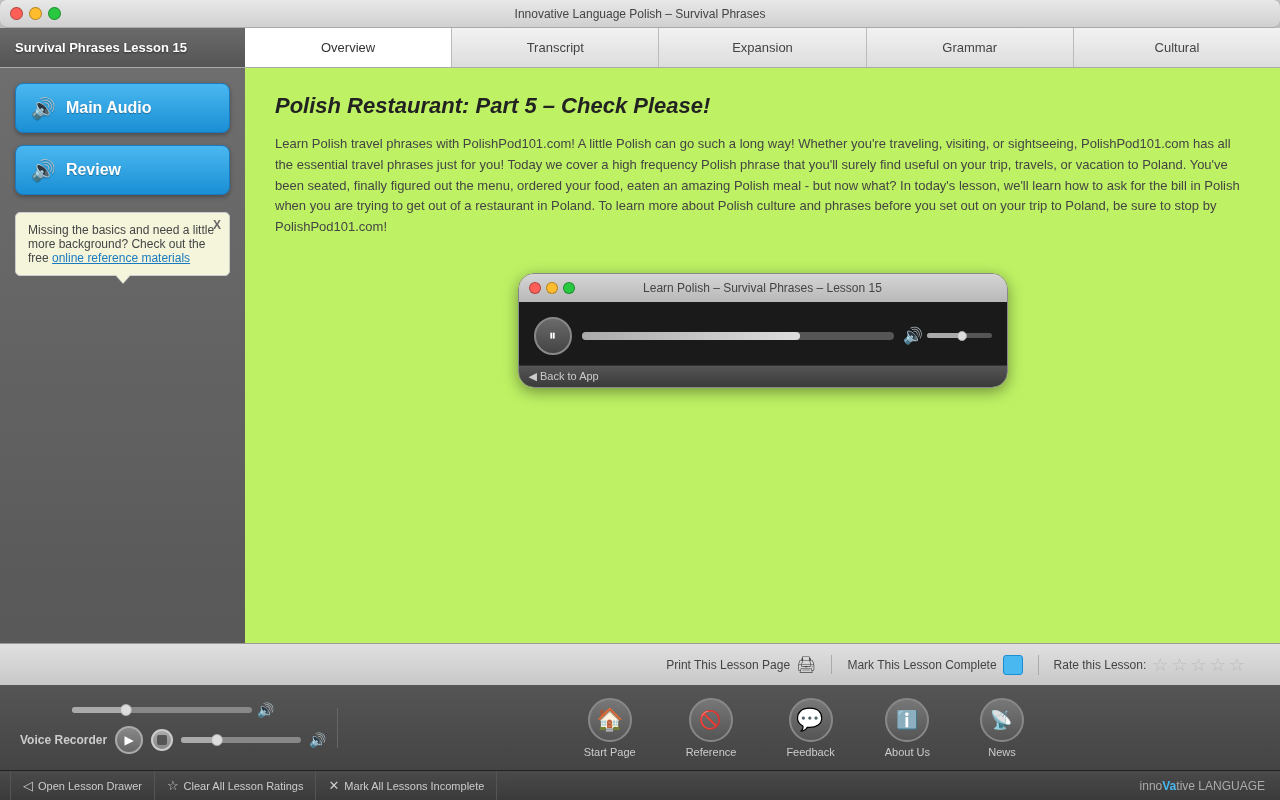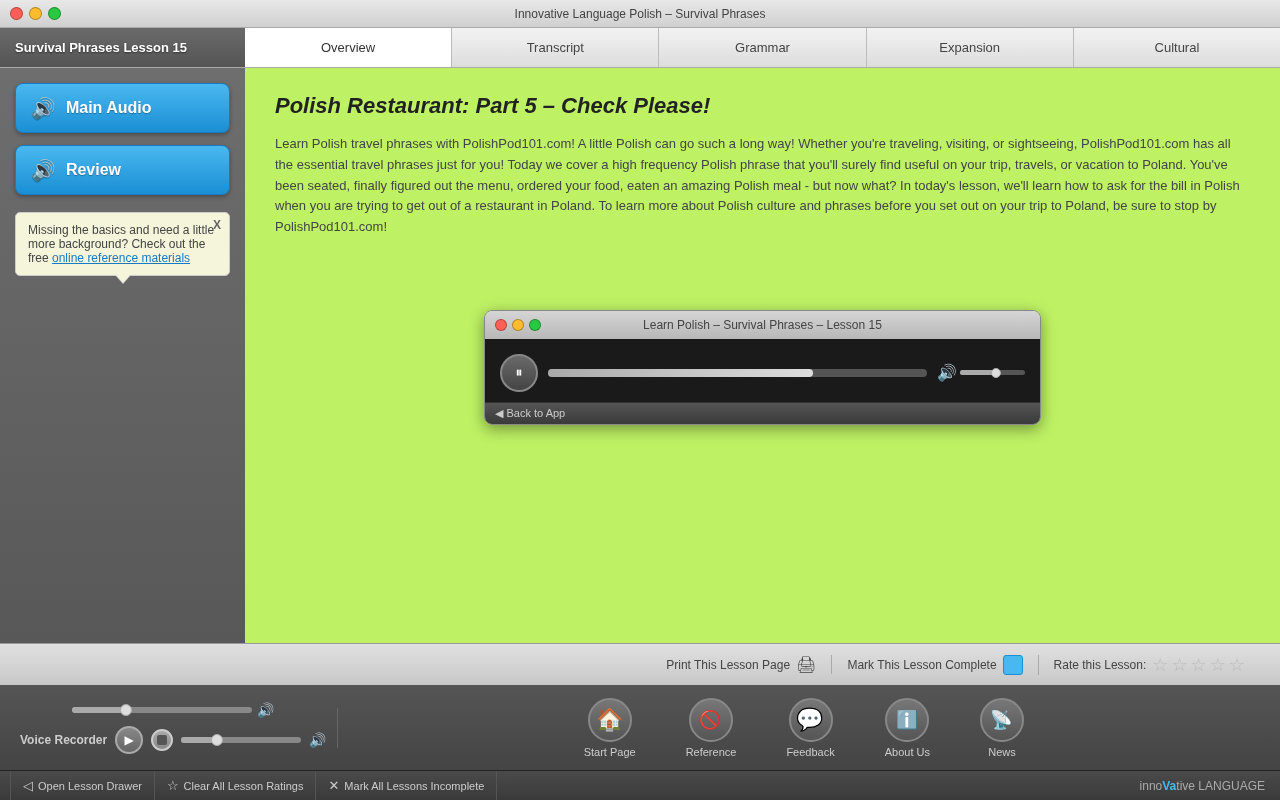--- a/index.html
+++ b/index.html
@@ -14,20 +14,21 @@
 
     
     .title-bar {
       height: 28px;
       background: linear-gradient(to bottom, #e8e8e8, #d0d0d0);
       display: flex;
       align-items: center;
       justify-content: center;
       border-bottom: 1px solid #aaa;
       position: relative;
+      border-radius: 7px;
     }
     .title-bar-buttons {
       position: absolute;
       left: 10px;
       display: flex;
       gap: 6px;
     }
     .tb-btn {
       width: 13px;
       height: 13px;
@@ -205,26 +206,25 @@
       margin-bottom: 25px;
     }
 
     
     .player-wrapper {
       display: flex;
       justify-content: center;
       margin-top: 10px;
     }
     .player-window {
-      width: 557px;
-      border-radius: 8px;
+      width: 490px;
+      border-radius: 16px;
       overflow: hidden;
       box-shadow: 0 4px 15px rgba(0,0,0,0.4);
       border: 1px solid #888;
-      margin-top: 37px;
     }
     .player-titlebar {
       background: linear-gradient(to bottom, #d5d5d5, #b8b8b8);
       height: 28px;
       display: flex;
       align-items: center;
       padding: 0 10px;
       position: relative;
     }
     .player-tb-buttons {
@@ -586,24 +586,24 @@
       <span class="sidebar-header-text">Survival Phrases Lesson 15</span>
     </div>
     <div class="tabs-container">
       <div class="tab active">
         <span>Overview</span>
       </div>
       <div class="tab">
         <span>Transcript</span>
       </div>
       <div class="tab">
+        <span>Expansion</span>
+      </div>
+      <div class="tab">
         <span>Grammar</span>
-      </div>
-      <div class="tab">
-        <span>Expansion</span>
       </div>
       <div class="tab">
         <span>Cultural</span>
       </div>
     </div>
   </div>
 
   <div class="content-area">
 
     <div class="sidebar">

